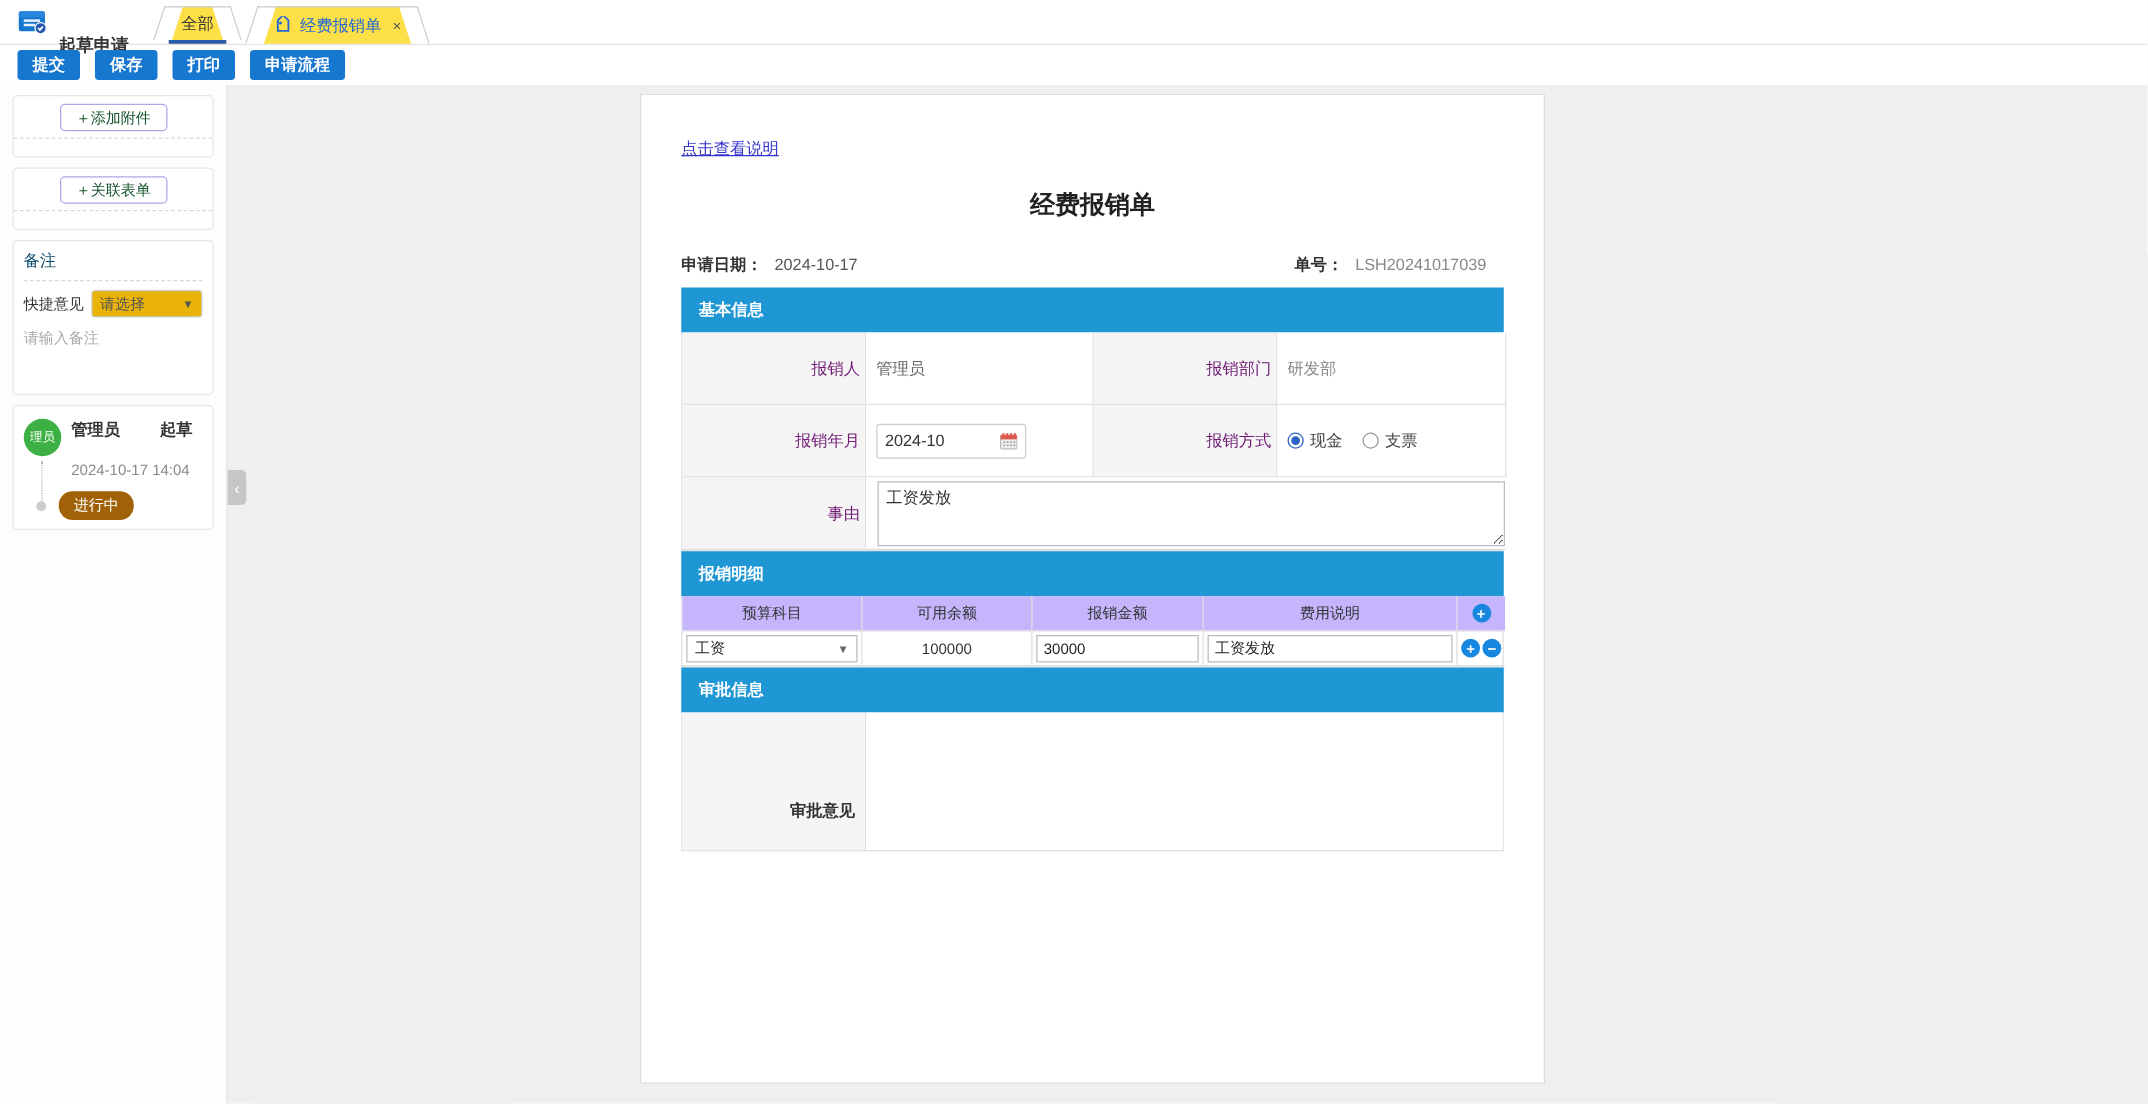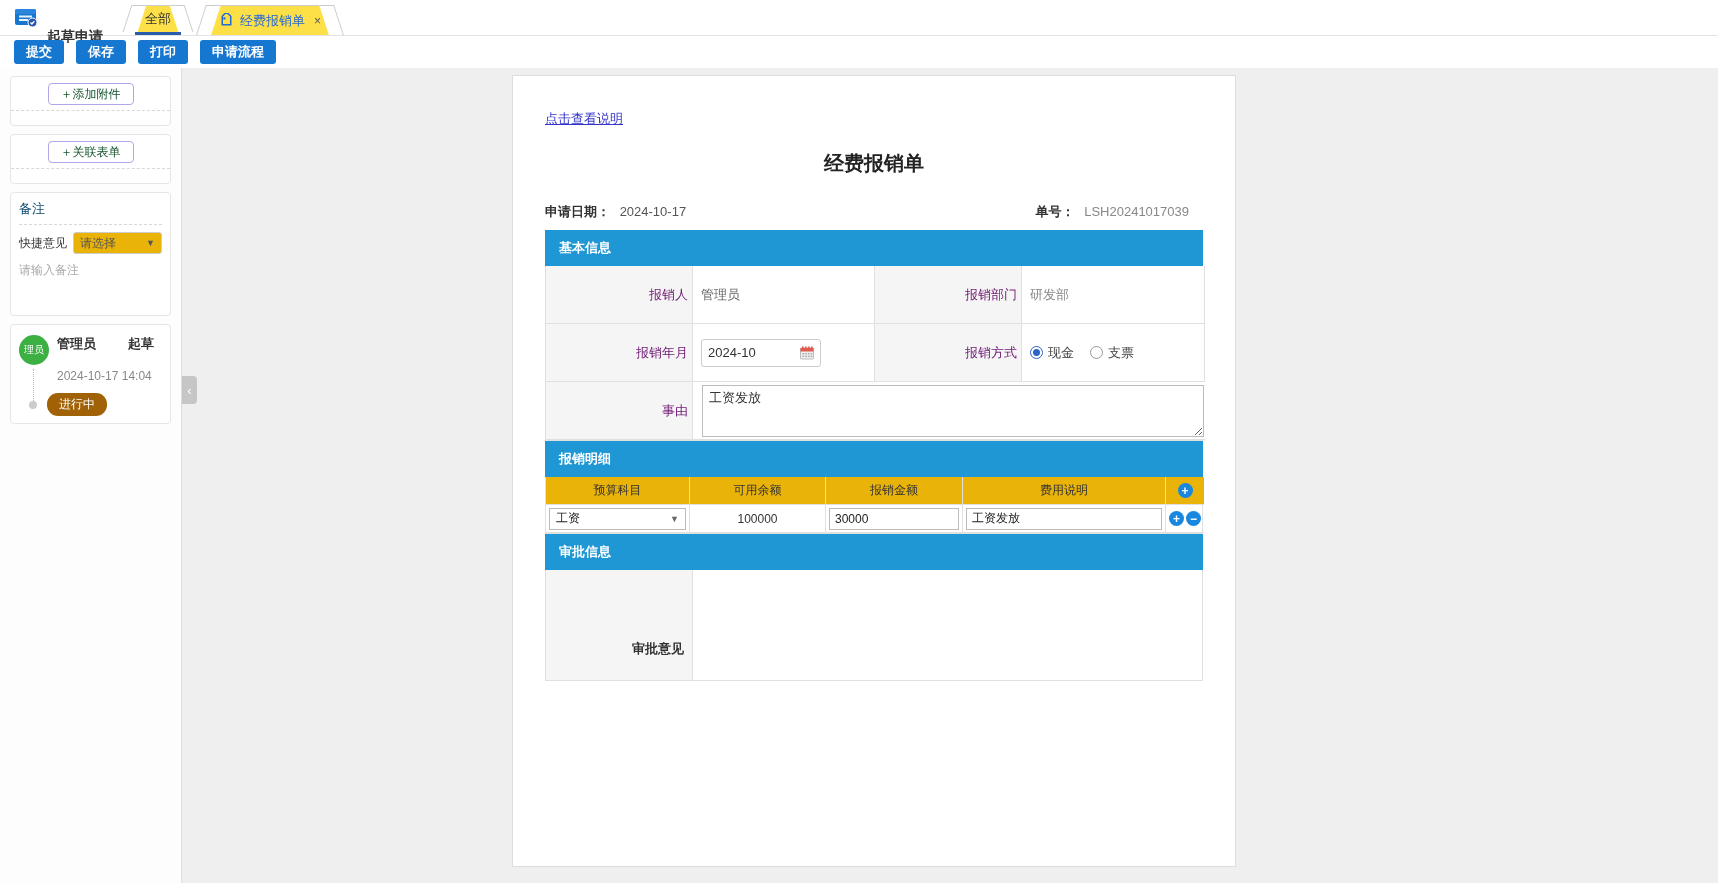--- a/index.html
+++ b/index.html
@@ -80,21 +80,21 @@
   .radio-group { display:flex; align-items:center; gap:16px; }
   .radio-opt { display:flex; align-items:center; gap:5px; font-size:13px; color:#444; cursor:pointer; }
   .radio-circle { width:13px; height:13px; border-radius:50%; border:1px solid #999; background:#fff; flex:none; position:relative; }
   .radio-circle.checked { border-color:#2b63c6; }
   .radio-circle.checked::after { content:''; position:absolute; left:2px; top:2px; width:7px; height:7px; border-radius:50%; background:#2b63c6; }
   .reason-area { width:100%; height:52px; margin:2px 1px; border:1px solid #bbb; resize:both; font-family:inherit; font-size:13px; color:#333; padding:3px 6px; outline:none; }
 
   .detail-grid { display:grid; grid-template-columns:144px 136px 137px 203px 38px; border:1px solid #e0e0e0; border-top:none; }
   .dcell { border-right:1px solid #e0e0e0; border-bottom:1px solid #e0e0e0; min-height:28px; display:flex; align-items:center; justify-content:center; font-size:12px; }
   .dcell:nth-child(5n) { border-right:none; }
-  .dcell.head { background:#eab308; color:#333; }
+  .dcell.head { background:#c4b5fd; color:#333; }
   .dcell.left { justify-content:flex-start; padding:0 3px; }
   .circle-btn { width:15px; height:15px; border-radius:50%; background:#1787e0; color:#fff; font-size:12px; font-weight:bold; display:inline-flex; align-items:center; justify-content:center; line-height:1; cursor:pointer; }
   .row-select { width:100%; height:22px; border:1px solid #bbb; display:flex; align-items:center; justify-content:space-between; padding:0 6px; font-size:12px; color:#222; cursor:pointer; background:#fff; }
   .row-select .arrow { font-size:9px; color:#666; }
   .cell-input { width:100%; height:22px; border:1px solid #bbb; font-size:12px; font-family:inherit; padding:0 5px; color:#222; outline:none; }
 
   .approval-grid { display:grid; grid-template-columns:147px 1fr; border:1px solid #e0e0e0; border-top:none; }
   .appr-label { background:#f5f5f5; border-right:1px solid #e0e0e0; height:110px; display:flex; align-items:flex-end; justify-content:flex-end; padding:0 8px 22px 0; font-size:13px; font-weight:bold; color:#333; }
   .appr-value { background:#fff; }
 </style>

